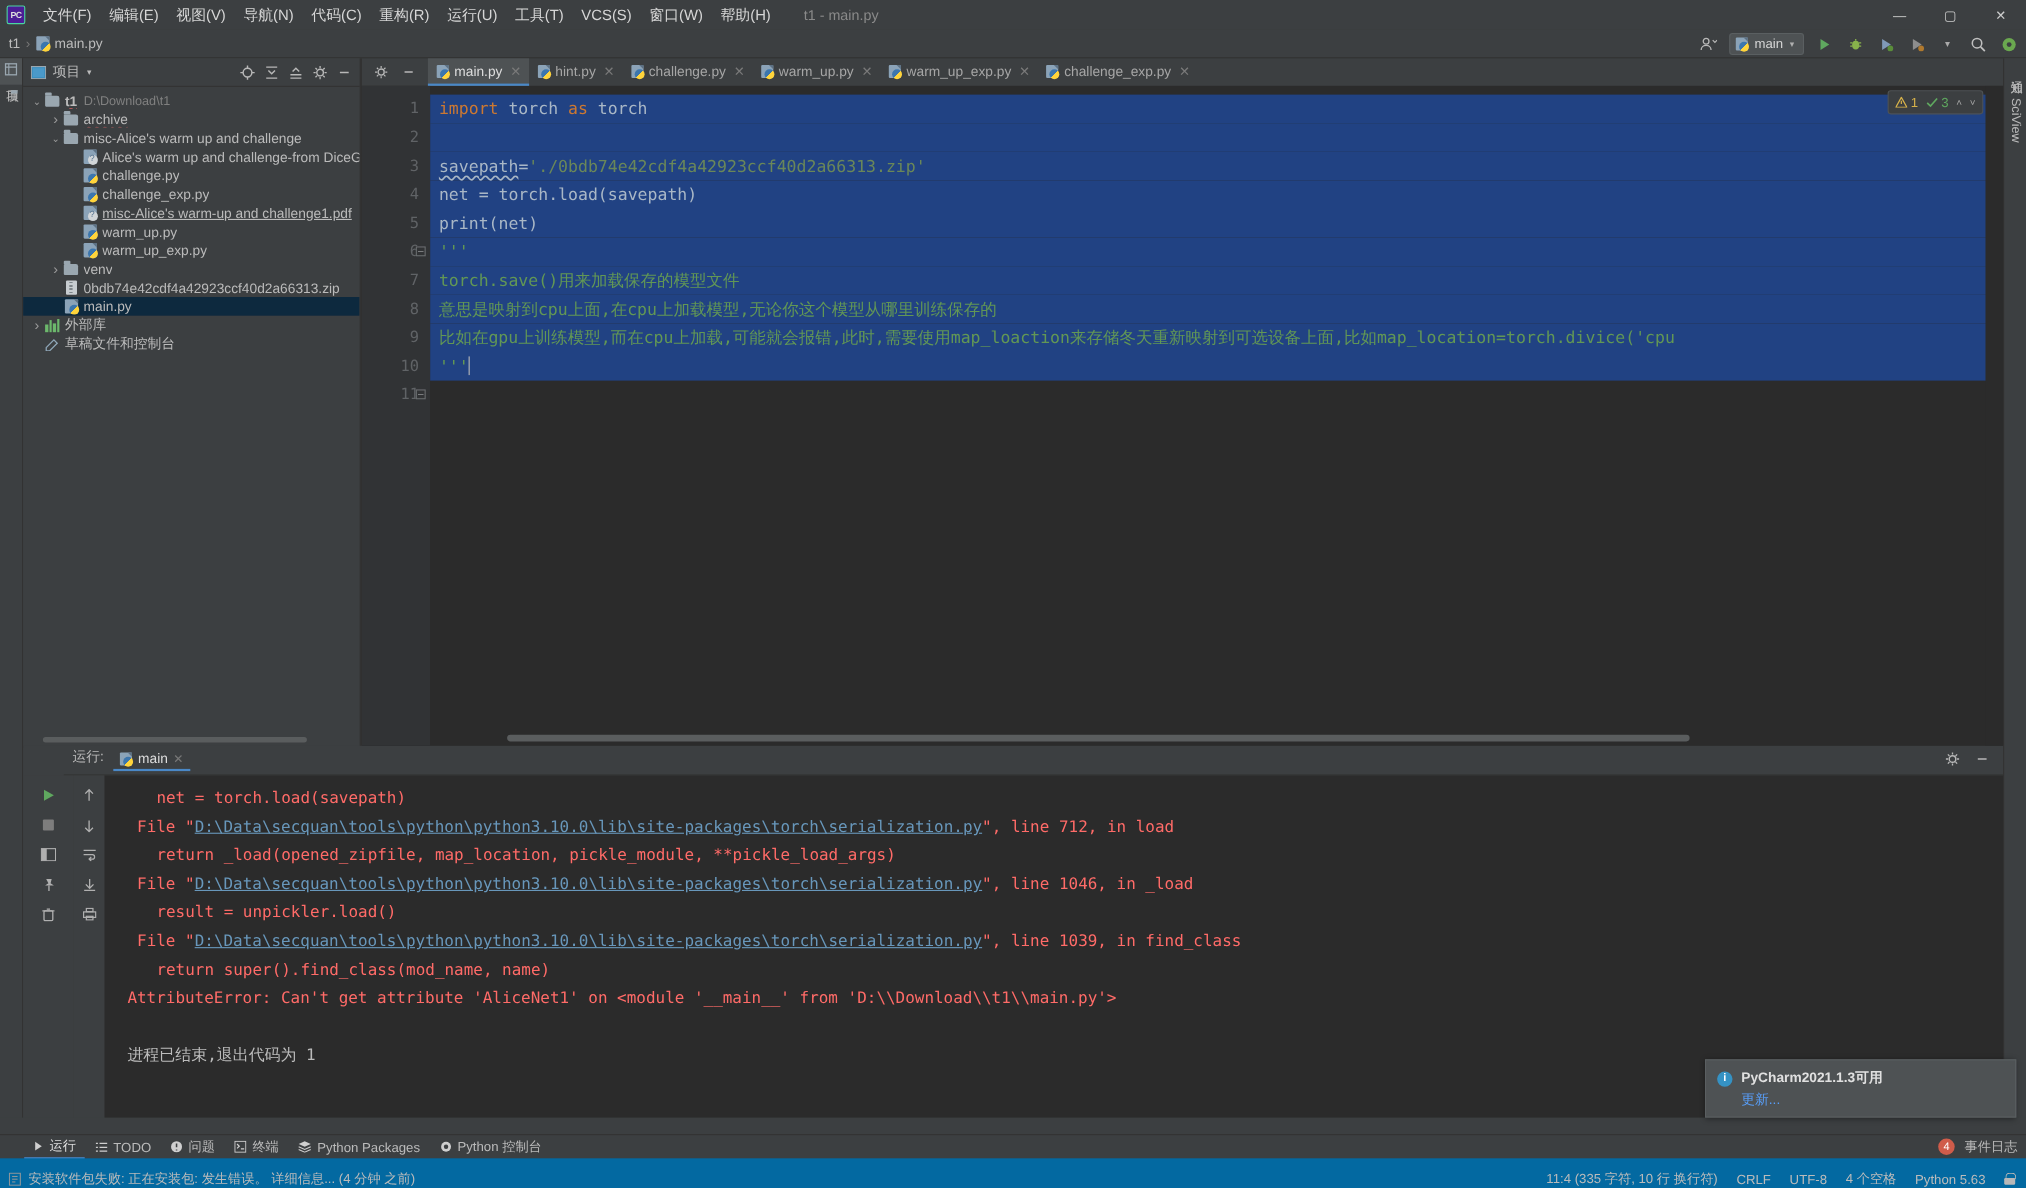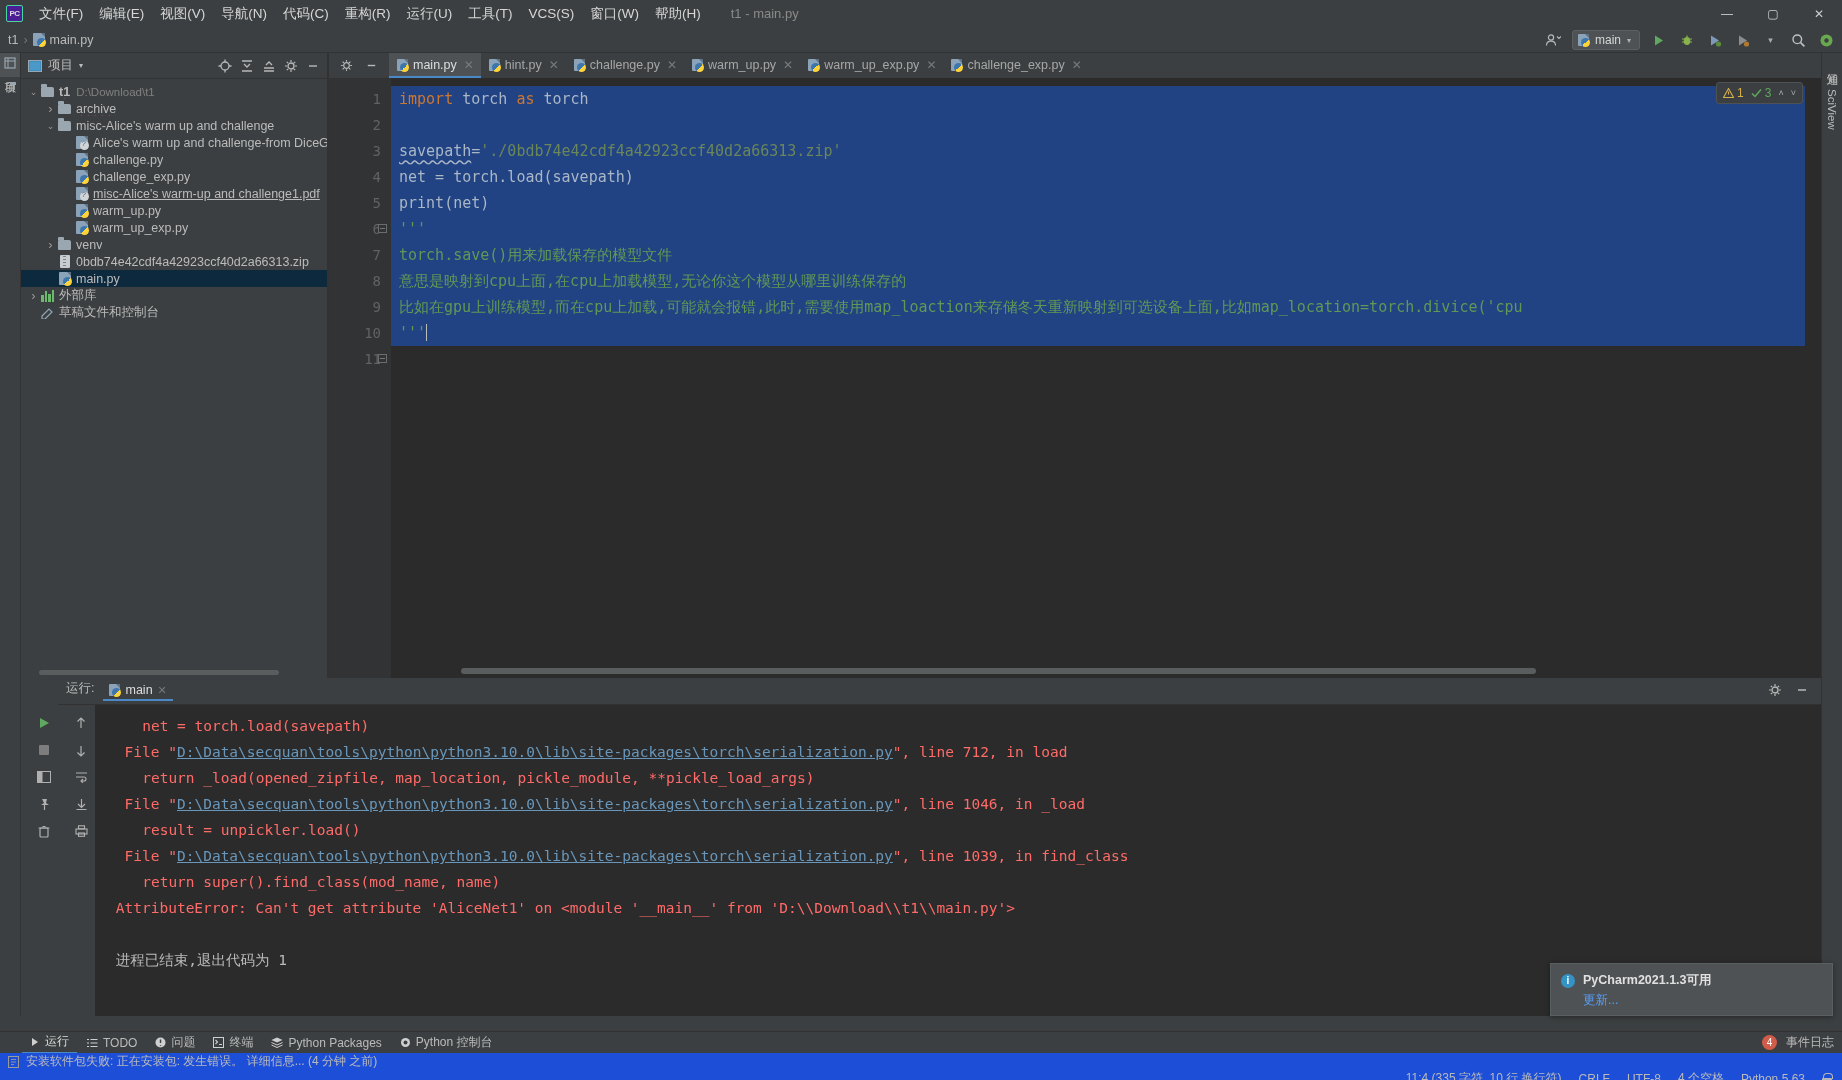--- a/index.html
+++ b/index.html
@@ -217,21 +217,21 @@
   }
   .bt { display:flex; align-items:center; gap:5px; padding:2px 8px; font-size:12px; color:#bbbbbb; }
   .bt.active { color:#dddddd; border-bottom:2px solid #4a88c7; }
   .bot-right { margin-left:auto; display:flex; align-items:center; gap:9px; padding-right:8px; }
   .badge { background:#d05c4a; color:#fff; border-radius:50%; width:15px; height:15px;
     font-size:10px; display:flex; align-items:center; justify-content:center; }
 
   
   .statusbar {
     position:absolute; left:0; bottom:0; width:1842px; height:27px;
-    background:#1d4ed8; display:flex; align-items:flex-start; font-size:12px; color:#bbbbbb;flex-direction:column;
+    background:#0369a1; display:flex; align-items:flex-end; font-size:12px; color:#bbbbbb;
   }
   .st-left { display:flex; align-items:center; gap:7px; padding-left:8px; }
   .st-right { margin-left:auto; display:flex; align-items:center; gap:17px; padding-right:10px; }
   .st-right span { white-space:nowrap; }
   .lockico { width:10px; height:11px; position:relative; }
   .lockico:before { content:""; position:absolute; left:1px; top:0; width:8px; height:5px;
     border:1.5px solid #b8b8b8; border-bottom:none; border-radius:4px 4px 0 0; }
   .lockico:after { content:""; position:absolute; left:0; bottom:0; width:10px; height:6px;
     background:#b8b8b8; border-radius:1px; }
   svg { display:block; }

